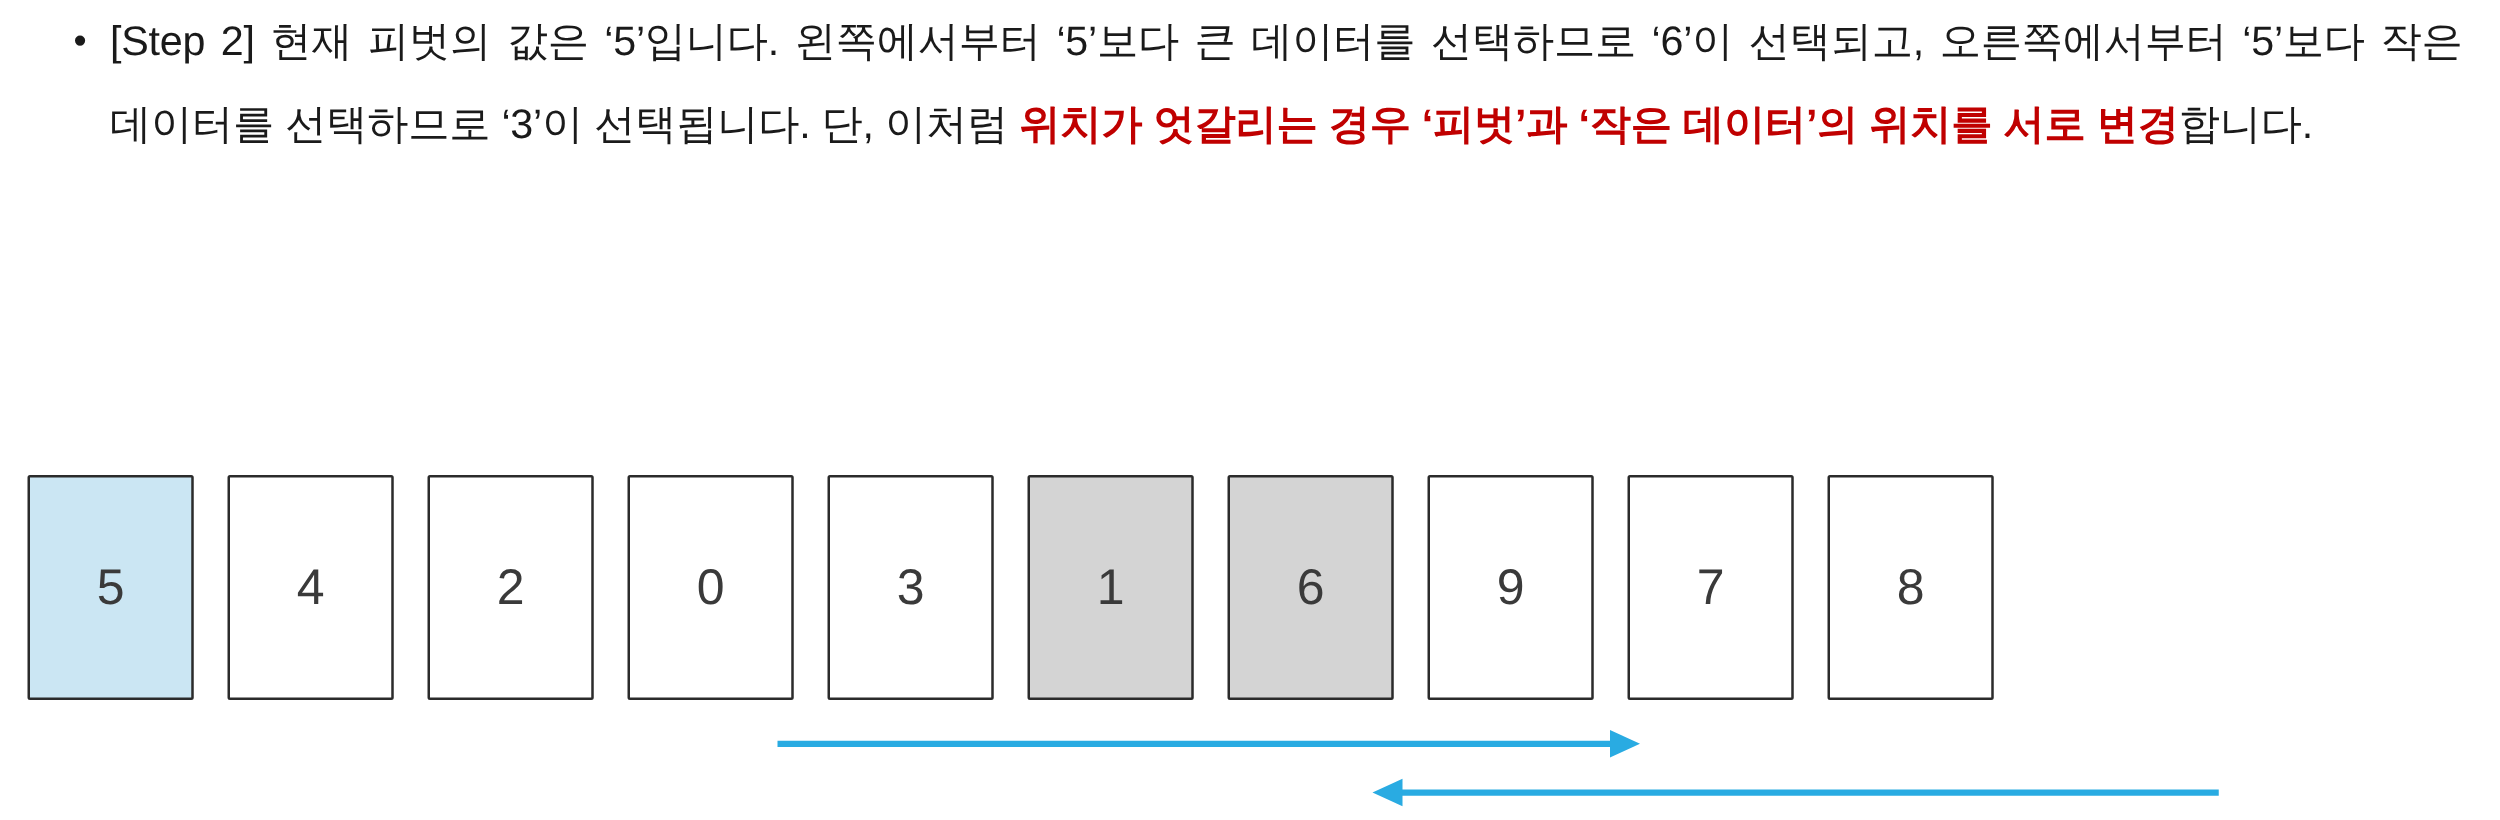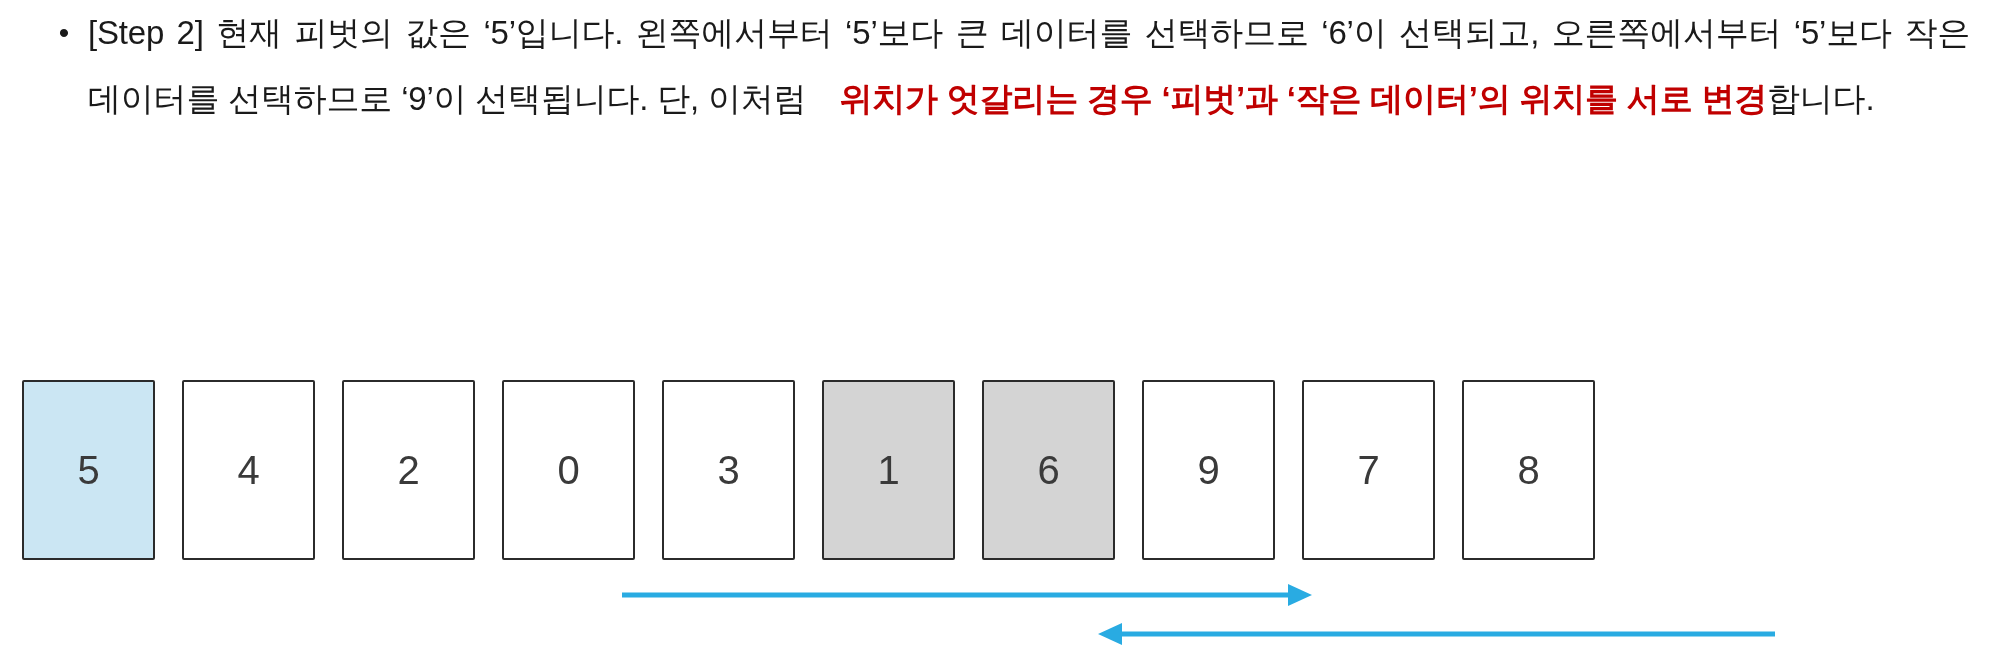--- a/index.html
+++ b/index.html
@@ -41,21 +41,20 @@
     text-align: justify;
     text-justify: inter-character;
     word-break: keep-all;
   }
   .bullet-text .step-label {
     font-weight: normal;
   }
   .bullet-text .hl {
     color: #c00000;
     font-weight: bold;
-    margin-left: 24px;
   }
 
   
   .array-row {
     position: absolute;
     left: 22px;
     top: 380px;
     display: flex;
     gap: 0px;
   }
@@ -89,21 +88,21 @@
     height: 656px;
     pointer-events: none;
   }
 </style>
 </head>
 <body>
 
 <div class="bullet-block">
   <div class="bullet-mark">•</div>
   <div class="bullet-text">
-    <span class="step-label">[Step 2]</span><span> 현재 피벗의 값은 ‘5’입니다. 왼쪽에서부터 ‘5’보다 큰 데이터를 선택하므로 ‘6’이 선택되고, 오른쪽에서부터 ‘5’보다 작은 데이터를 선택하므로 ‘9’이 선택됩니다. 단, 이처럼 </span><span class="hl">위치가 엇갈리는 경우 ‘피벗’과 ‘작은 데이터’의 위치를 서로 변경</span><span>합니다.</span>
+    <span class="step-label">[Step 2]</span><span> 현재 피벗의 값은 ‘5’입니다. 왼쪽에서부터 ‘5’보다 큰 데이터를 선택하므로 ‘6’이 선택되고, 오른쪽에서부터 ‘5’보다 작은 데이터를 선택하므로 ‘3’이 선택됩니다. 단, 이처럼 </span><span class="hl">위치가 엇갈리는 경우 ‘피벗’과 ‘작은 데이터’의 위치를 서로 변경</span><span>합니다.</span>
   </div>
 </div>
 
 <div class="array-row">
   <div class="cell pivot">
       <span>5</span>
     </div>
   <div class="cell">
       <span>4</span>
     </div>

